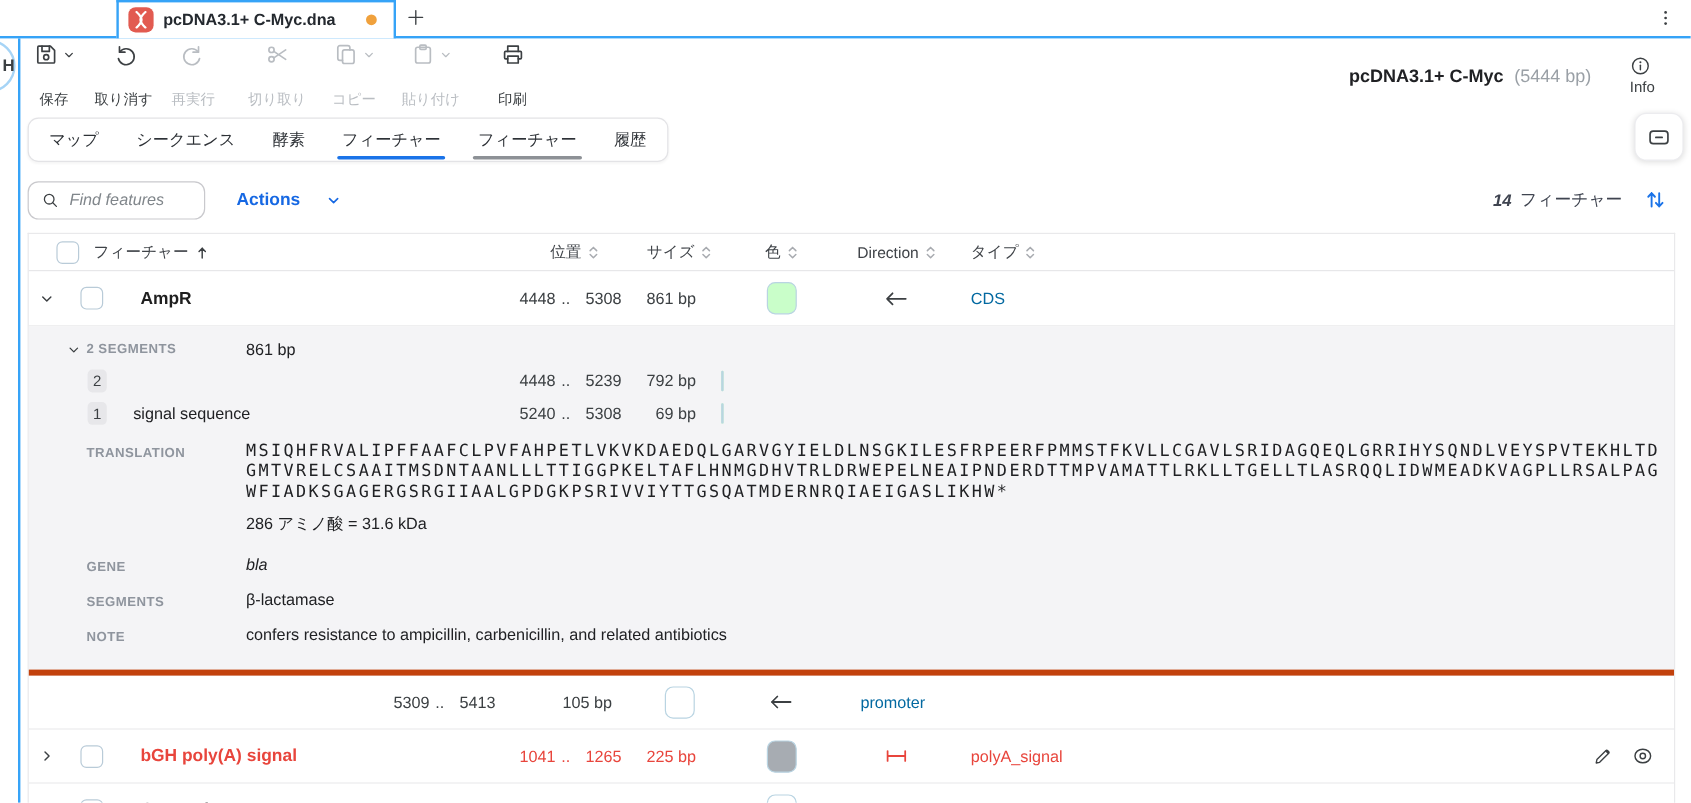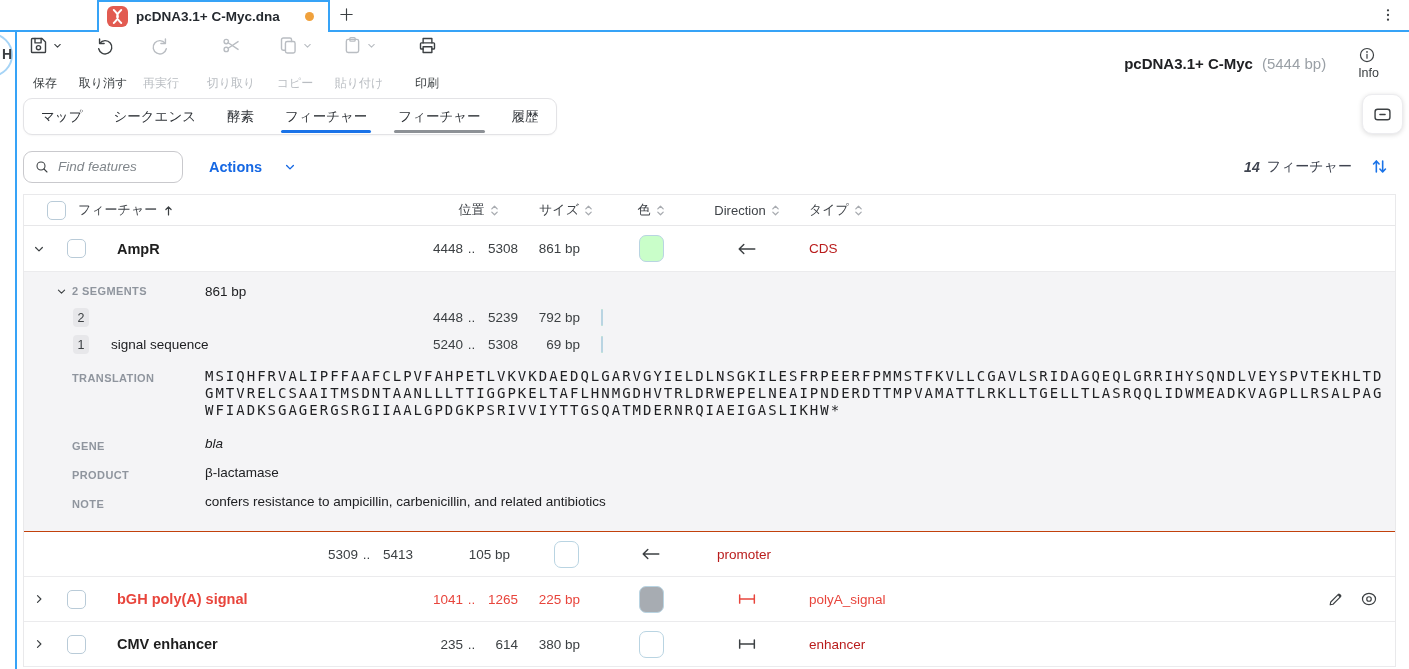--- a/index.html
+++ b/index.html
@@ -62,21 +62,21 @@
   .vtab.active::after { content:""; position:absolute; left:-2px; right:-2px; bottom:1px; height:3.5px;
     border-radius:3px; background:#1a73e8; }
   .vtab.hovered::after { content:""; position:absolute; left:-2px; right:-2px; bottom:1px; height:3.5px;
     border-radius:3px; background:#8d9196; }
   .panel-toggle { position:absolute; top:62px; right:6px; width:41px; height:40px; background:#fff;
     border:1px solid #ececef; border-radius:10px; box-shadow:0 1px 5px rgba(0,0,0,.14);
     display:flex; align-items:center; justify-content:center; cursor:pointer; z-index:3; }
 
   
   .filter-row { display:flex; align-items:center; margin:15px 20px 0 23px; height:33px; }
-  .searchbox { width:160px; height:32px; border:1px solid #c9c9cd; border-radius:9px;
+  .searchbox { width:148px; height:32px; border:1px solid #c9c9cd; border-radius:9px;
     display:flex; align-items:center; padding:0 8px 0 10px; background:#fff; }
   .searchbox input { border:none; outline:none; width:100px; margin-left:8px; font-size:13.5px;
     font-family:"Liberation Sans","DejaVu Sans",sans-serif; color:#202124; background:transparent; }
   .searchbox input::placeholder { font-style:italic; color:#80868b; }
   .actions-btn { margin-left:26px; display:flex; align-items:center; gap:22px; background:none; border:none;
     cursor:pointer; font-size:14.5px; font-weight:700; color:#1668e3;
     font-family:"Liberation Sans","DejaVu Sans",sans-serif; }
   .count-wrap { margin-left:auto; display:flex; align-items:center; color:#3f4450; font-size:14px; }
   .count-num { font-weight:700; font-style:italic; margin-right:7px; }
   .sort-btn { margin-left:18px; background:none; border:none; cursor:pointer; display:flex; align-items:center; }
@@ -98,29 +98,29 @@
     margin-left:5px; flex:none; cursor:pointer; }
   .fname { margin-left:15px; font-size:14.5px; font-weight:700; color:#1f1f1f; white-space:nowrap; }
   .pos-c { display:flex; align-items:flex-start; justify-content:flex-end; padding-right:13px;
     font-size:13.5px; color:#3c4043; }
   .pos-s { width:37px; text-align:right; } .pos-e { width:38px; text-align:right; }
   .pos-sep { width:17px; text-align:center; }
   .size-c { text-align:right; padding-right:21px; font-size:13.5px; color:#3c4043; }
   .color-c { display:flex; justify-content:center; }
   .swatch { width:25px; height:27px; border-radius:7px; border:1px solid #b9d4e2; cursor:pointer; }
   .dir-c { display:flex; justify-content:center; }
-  .type-c { padding-left:16px; font-size:13.5px; color:#b91c1c; }
+  .type-c { padding-left:16px; font-size:13.5px; color:#0369a1; }
   .trow.red .fname, .trow.red .pos-c, .trow.red .size-c, .trow.red .type-c { color:#e8453c; }
   .trow.red .dir-ico .stk { stroke:#e8453c; }
   .row-actions { position:absolute; right:0; top:0; height:100%; display:flex; align-items:center; gap:16px;
     padding-right:17px; }
   .icon-btn { background:none; border:none; cursor:pointer; padding:0; display:flex; }
 
   
-  .details { background:#f4f4f6; border-bottom:1px solid #c2410c; padding:6px 0 18px 0; position:relative; }
+  .details { background:#f4f4f6; border-bottom:5px solid #c2410c; padding:6px 0 18px 0; position:relative; }
   .seg-head { position:relative; height:26px; display:flex; align-items:center; padding-left:48px; }
   .seg-head .chev { position:absolute; left:30px; }
   .dlabel { font-size:11px; font-weight:700; color:#8f959e; letter-spacing:.4px; }
   .seg-head .dlabel { width:133px; }
   .dval { font-size:13.5px; color:#202124; }
   .seg-row { display:grid; grid-template-columns:402px 105px 70px 100px auto; align-items:center; height:27px; }
   .seg-name { display:flex; align-items:center; padding-left:49px; }
   .seg-badge { min-width:16px; height:19px; padding:0 3px; background:#e7e7ea; border-radius:4px;
     display:flex; align-items:center; justify-content:center; font-size:12.5px; color:#3c4043; }
   .seg-title { margin-left:22px; font-size:13.5px; color:#202124; }
@@ -420,26 +420,30 @@
           </div>
         <div class="size-c">69 bp</div>
         <div><span class="seg-sw" style="background-color: rgb(201, 254, 201);"></span></div>
         <div></div>
       </div>
 
       <div class="drow mt10">
         <span class="dlabel">TRANSLATION</span>
         <span class="dval trans">MSIQHFRVALIPFFAAFCLPVFAHPETLVKVKDAEDQLGARVGYIELDLNSGKILESFRPEERFPMMSTFKVLLCGAVLSRIDAGQEQLGRRIHYSQNDLVEYSPVTEKHLTDGMTVRELCSAAITMSDNTAANLLLTTIGGPKELTAFLHNMGDHVTRLDRWEPELNEAIPNDERDTTMPVAMATTLRKLLTGELLTLASRQQLIDWMEADKVAGPLLRSALPAGWFIADKSGAGERGSRGIIAALGPDGKPSRIVVIYTTGSQATMDERNRQIAEIGASLIKHW*</span>
       </div>
+      <div class="drow mt9">
+        <span class="dlabel"></span>
+        <span class="dval">286 アミノ酸 = 31.6 kDa</span>
+      </div>
       <div class="drow mt17">
         <span class="dlabel">GENE</span>
         <span class="dval italic">bla</span>
       </div>
       <div class="drow mt10">
-        <span class="dlabel">PRODUCT</span>
+        <span class="dlabel">SEGMENTS</span>
         <span class="dval">β-lactamase</span>
       </div>
       <div class="drow mt10">
         <span class="dlabel">NOTE</span>
         <span class="dval">confers resistance to ampicillin, carbenicillin, and related antibiotics</span>
       </div>
     </div>
 
     <div class="grid trow">
       <div class="pos-c">

